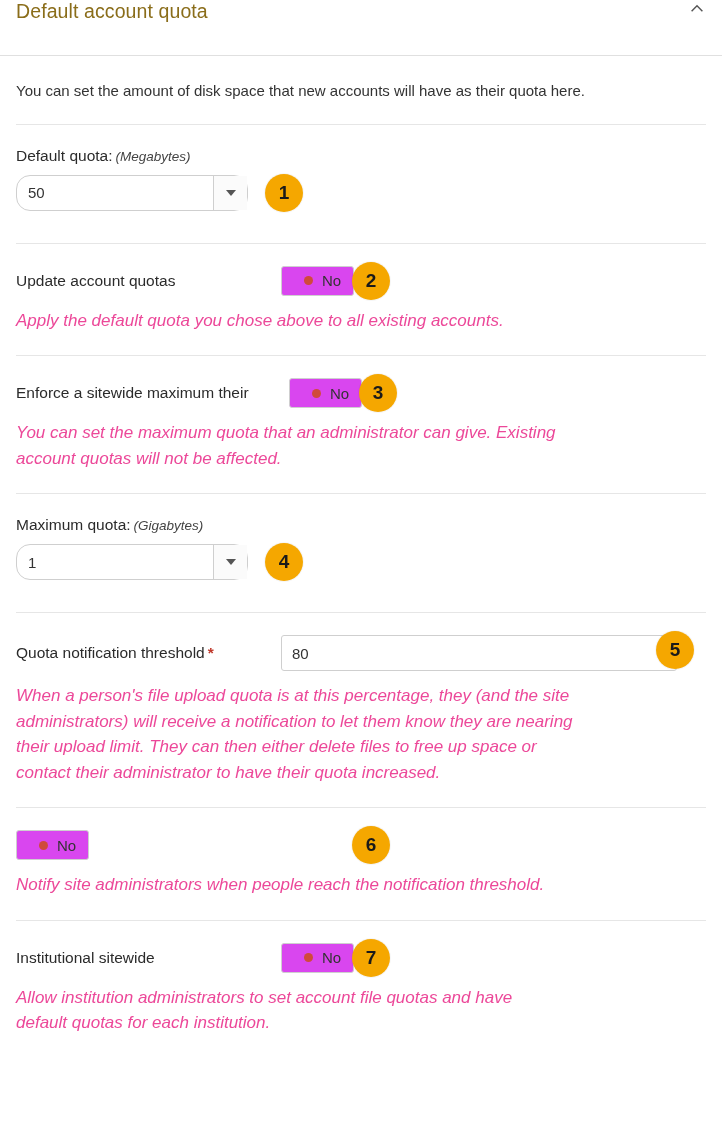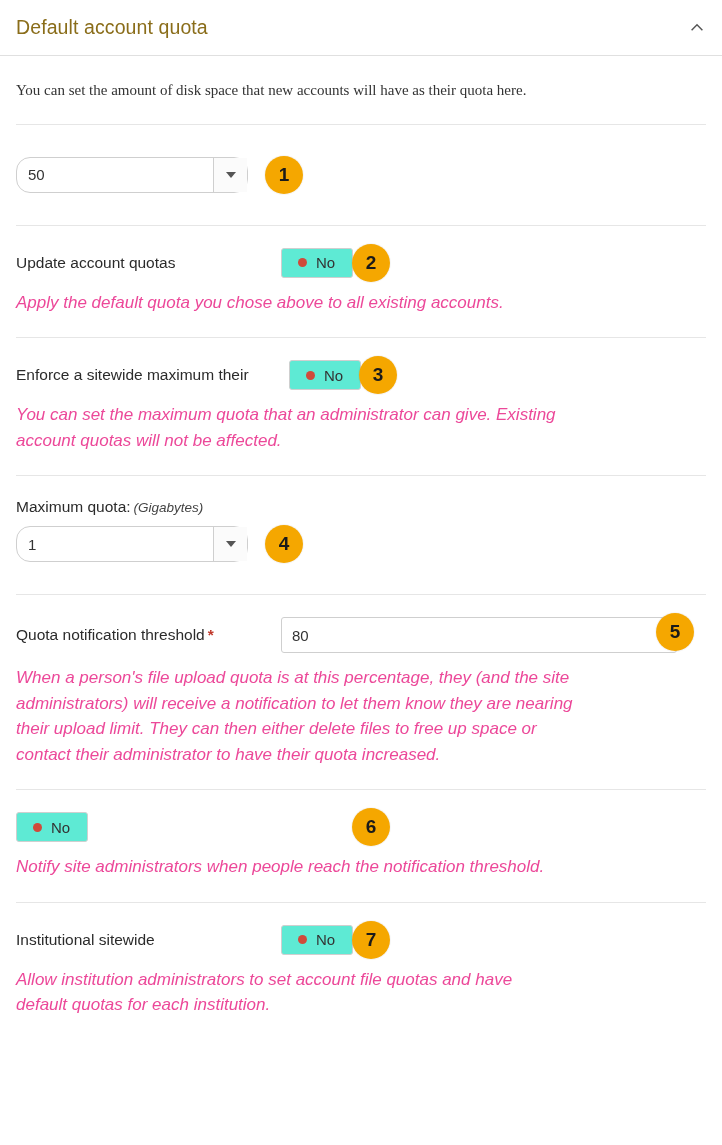--- a/index.html
+++ b/index.html
@@ -20,21 +20,21 @@
     background: #ffffff;
     overflow: hidden;
   }
 
   
   .panel-header {
     position: relative;
     height: 56px;
     border-bottom: 1px solid #e0e0e0;
     display: flex;
-    align-items: center;
+    align-items: flex-start;
     padding: 0 16px;
     box-sizing: border-box;
   }
   .panel-title {
     font-size: 19.5px;
     color: #8a6d1a;
     letter-spacing: 0.1px;
   }
   .chevron {
     margin-left: auto;
@@ -47,21 +47,20 @@
   
   .panel-body {
     padding: 0 16px;
     box-sizing: border-box;
   }
   .intro {
     font-size: 15px;
     color: #333;
     padding: 24px 0 22px 0;
     line-height: 1.45;
-    font-family: Liberation Serif, serif;
   }
   .divider {
     border-top: 1px solid #e6e6e6;
     height: 0;
   }
 
   .field-block {
     padding: 22px 0 0 0;
     position: relative;
   }
@@ -131,23 +130,23 @@
   }
 
   
   .switch {
     display: inline-flex;
     align-items: center;
     height: 30px;
     min-width: 72px;
     border: 1px solid #cfcfcf;
     border-radius: 3px;
-    background: #5eead4;
-    box-sizing: border-box;
-    padding: 0 12px 0 16px;
+    background: #d946ef;
+    box-sizing: border-box;
+    padding: 0 12px 0 22px;
   }
   .switch .dot {
     width: 9px;
     height: 9px;
     border-radius: 50%;
     background: #d04a3b;
     margin-right: 9px;
     flex: none;
   }
   .switch .sw-label {
@@ -198,20 +197,23 @@
       </svg>
     </span>
   </div>
 
   <div class="panel-body">
 
     <div class="intro">You can set the amount of disk space that new accounts will have as their quota here.</div>
     <div class="divider"></div>
 
     <div class="field-block">
+      <div class="label">
+        <span>Default quota:</span><span class="unit">(Megabytes)</span>
+      </div>
       <div class="row">
         <div class="select">
           <span class="value">50</span>
           <span class="arrow-box">
               <span class="caret"></span>
             </span>
         </div>
         <div class="badge" style="left:249px; top:9px;">1</div>
       </div>
       <div style="height:32px"></div>

